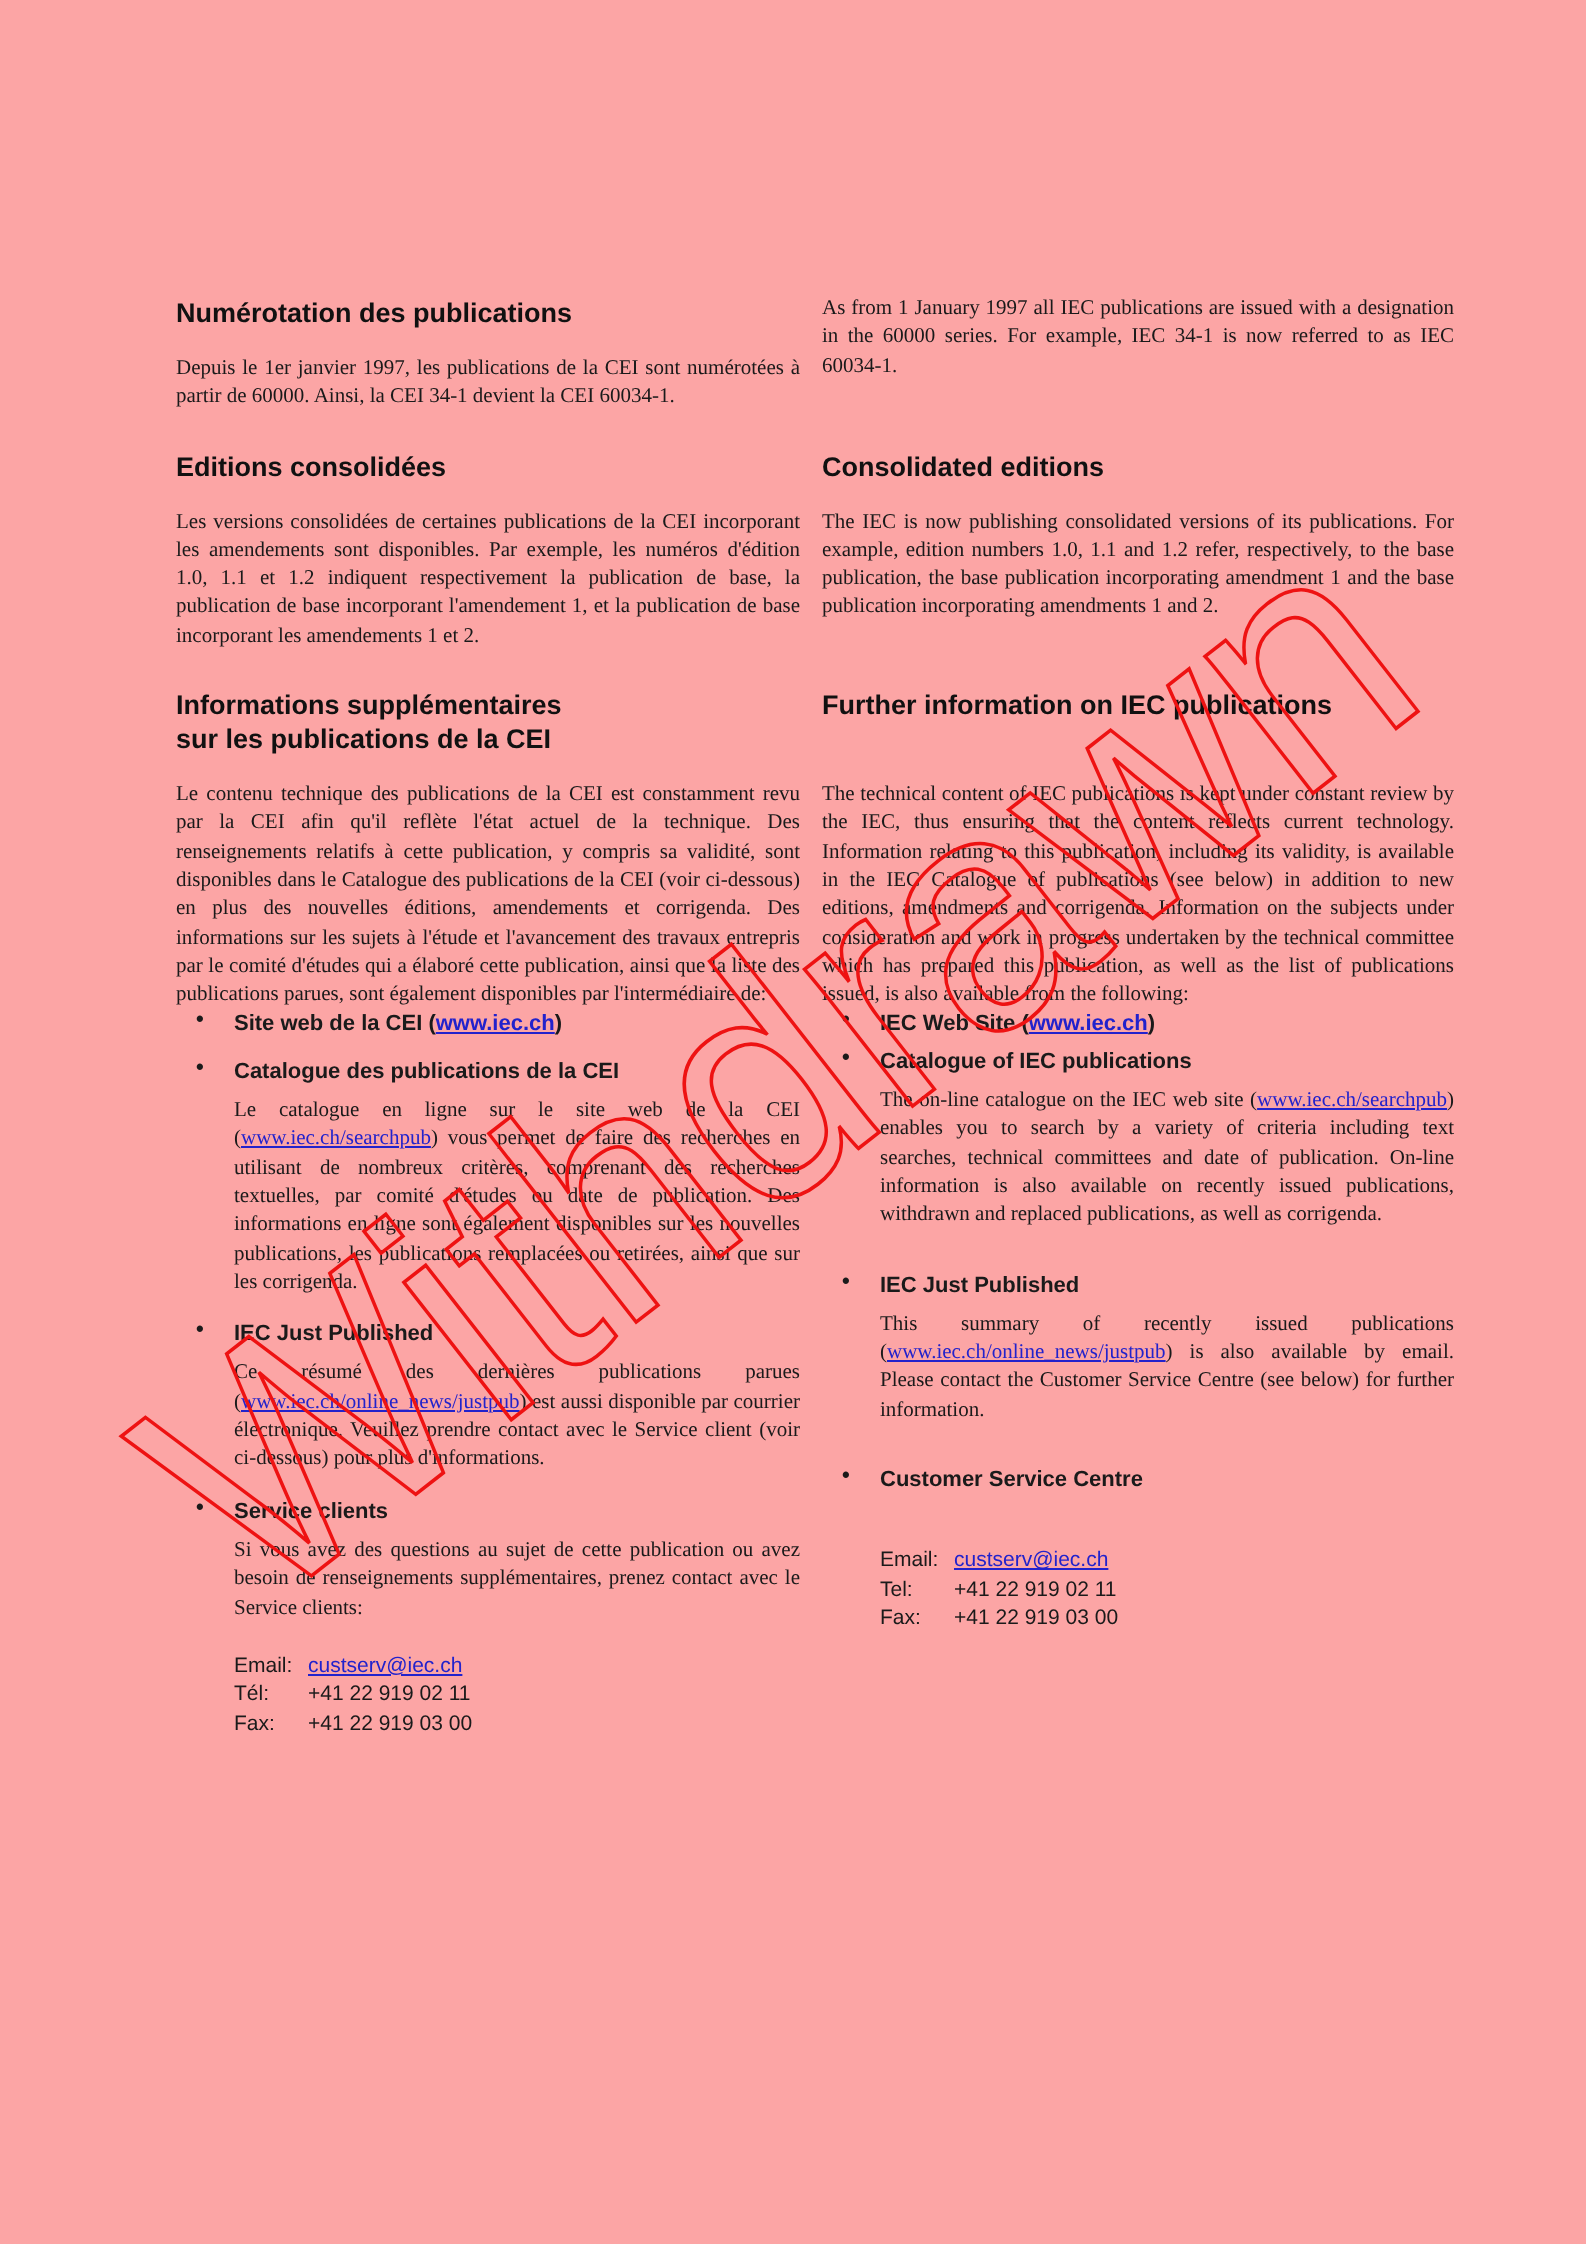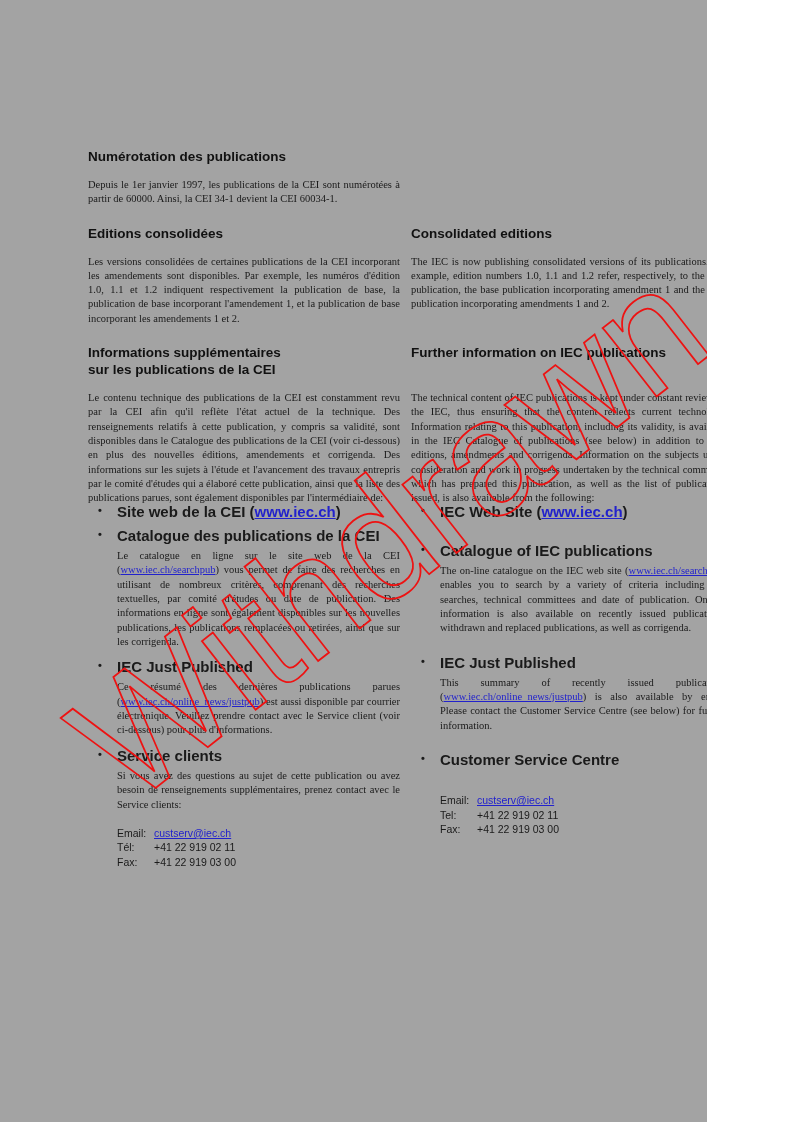--- a/index.html
+++ b/index.html
@@ -1,40 +1,40 @@
 <!DOCTYPE html>
 <html><head>
 <meta charset="utf-8">
 <style>
   html,body{margin:0;padding:0;background:#ffffff;}
   .page{
     position:relative;
-    width:707px;height:1122px;
-    background:#a3a3a3;
+    width:793px;height:1122px;
+    background:#fca5a5;
     font-family:"Liberation Sans", sans-serif;
     color:#1a1a1a;
     overflow:hidden;
   }
   .content{position:absolute;left:88px;top:148px;width:639px;}
   .row{display:grid;grid-template-columns:312px 316px;column-gap:11px;margin-bottom:18px;}
   h2{font-size:13.5px;line-height:17px;font-weight:bold;margin:0 0 13px 0;color:#111;}
   h2 .hline{display:block;}
   .h-single-pad{margin-bottom:30px;}
   p.body{
     font-size:10.5px;line-height:14.3px;margin:0;
     text-align:justify;text-justify:inter-word;font-family:Liberation Serif, serif;
   }
   .mb-para{margin-bottom:15px;}
   .bullet{position:relative;padding-left:29px;margin-bottom:11px;}
   .bullet::before{content:"\2022";position:absolute;left:10px;top:-1px;font-size:11px;font-weight:bold;}
-  .bullet .b-label{display:block;font-size:15px;line-height:14.3px;font-weight:bold;margin-bottom:6px;}
+  .bullet .b-label{display:block;font-size:11px;line-height:14.3px;font-weight:bold;margin-bottom:6px;}
   .bullet.label-only{margin-bottom:9px;}
   .bullet.label-only .b-label{margin-bottom:0;}
   .col.en .bullet{margin-bottom:20px;}
-  .col.en .bullet.label-only{margin-bottom:24px;}
+  .col.en .bullet.label-only{margin-bottom:4px;}
   .link{color:#2222cc;text-decoration:underline;cursor:pointer;}
   .b-label .link{font-weight:bold;}
   .contact{margin-left:29px;margin-top:14px;}
   .col.en .contact{margin-top:26px;}
   .c-row{display:flex;font-size:10.5px;line-height:14.5px;}
   .c-label{width:37px;flex:0 0 37px;}
   .trailing{margin-left:31px;margin-top:14px;font-size:10.5px;line-height:14px;}
   .watermark{position:absolute;left:0;top:0;pointer-events:none;}
   .watermark text{
     font-family:"Liberation Sans", sans-serif;
@@ -49,20 +49,21 @@
 
 <div class="page">
   <div class="content">
 
     <div class="row">
       <div class="col fr">
         <h2>Numérotation des publications</h2>
         <p class="body">Depuis le 1er janvier 1997, les publications de la CEI sont numérotées à partir de 60000. Ainsi, la CEI 34-1 devient la CEI 60034-1.</p>
       </div>
       <div class="col en">
+        <p class="body">As from 1 January 1997 all IEC publications are issued with a designation in the 60000 series. For example, IEC 34-1 is now referred to as IEC 60034-1.</p>
       </div>
     </div>
 
     <div class="row">
       <div class="col fr">
         <h2>Editions consolidées</h2>
         <p class="body">Les versions consolidées de certaines publications de la CEI incorporant les amendements sont disponibles. Par exemple, les numéros d'édition 1.0, 1.1 et 1.2 indiquent respectivement la publication de base, la publication de base incorporant l'amendement 1, et la publication de base incorporant les amendements 1 et 2.</p>
       </div>
       <div class="col en">
         <h2>Consolidated editions</h2>

